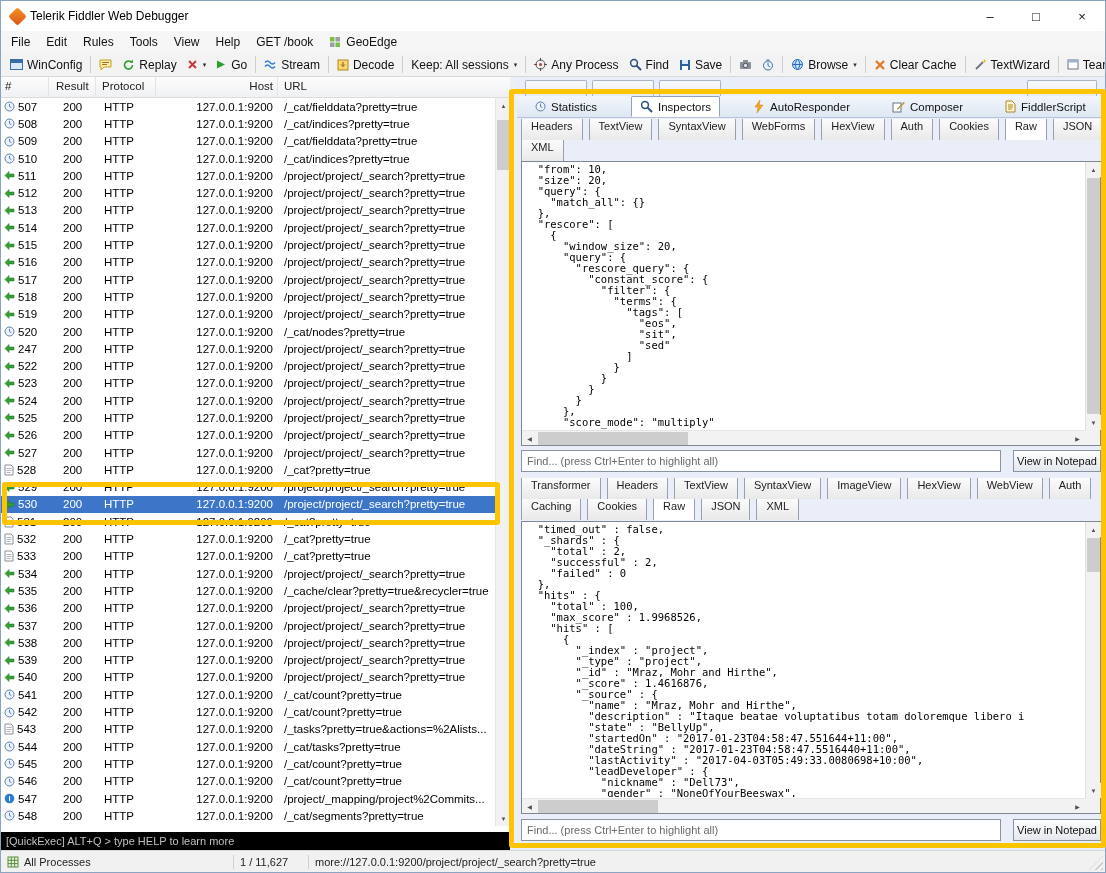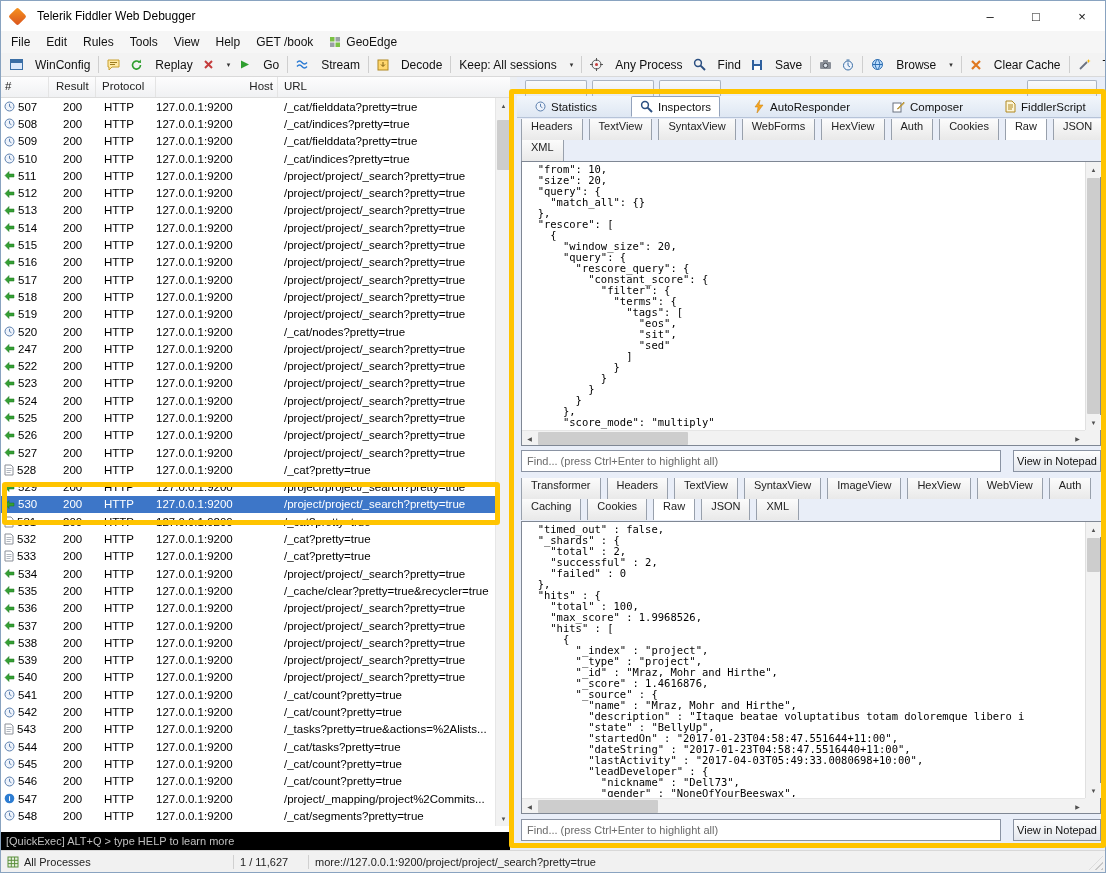--- a/index.html
+++ b/index.html
@@ -3,52 +3,52 @@
 <meta charset="utf-8">
 <style>
   *{box-sizing:border-box;margin:0;padding:0}
   html,body{width:1106px;height:873px}
   body{font-family:"Liberation Sans",sans-serif;background:#fff;position:relative;overflow:hidden}
   .window{position:absolute;inset:0;border:1px solid #89a3c0;background:#f3f3f3}
 
   
   .titlebar{position:absolute;top:0;left:0;right:0;height:30px;background:#fff;display:flex;align-items:center}
   .app-icon{width:13px;height:13px;margin-left:10px;background:linear-gradient(135deg,#f7941d,#d9531e);transform:rotate(45deg);border-radius:2px;flex:none}
-  .win-title{margin-left:13px;font-size:12px;color:#000;white-space:nowrap}
+  .win-title{margin-left:6px;font-size:12px;color:#000;white-space:nowrap}
   .win-controls{margin-left:auto;display:flex;height:100%}
   .winbtn{width:46px;height:100%;display:flex;align-items:center;justify-content:center;font-size:13px;color:#111}
 
   
   .menubar{position:absolute;top:30px;left:0;right:0;height:22px;background:#f6f6f6;display:flex;align-items:center;padding-left:2px}
   .menu-item{padding:3px 8px;font-size:12px;color:#111;display:flex;align-items:center;gap:5px;white-space:nowrap}
 
   
   .toolbar{position:absolute;top:52px;left:0;right:0;height:24px;background:#f3f3f3;border-bottom:1px solid #d9d9d9;display:flex;align-items:center;padding:0 4px;font-size:12px;color:#111;overflow:hidden}
-  .tbtn{display:flex;align-items:center;gap:12px;padding:2px 5px;white-space:nowrap;flex:none}
+  .tbtn{display:flex;align-items:center;gap:4px;padding:2px 5px;white-space:nowrap;flex:none}
   .tsep{width:1px;height:17px;background:#cfcfcf;margin:0 3px;flex:none}
   .dd{font-size:7px;color:#333;margin-left:1px}
   .ic{display:inline-flex;align-items:center;line-height:0}
 
   
   .main{position:absolute;top:76px;left:0;right:0;bottom:22px}
   .left-panel{position:absolute;left:0;top:0;width:509px;height:100%;background:#fff}
   .col-headers{position:absolute;top:0;left:0;right:0;height:21px;display:flex;background:linear-gradient(#fdfdfd,#f0f1f3);border-bottom:1px solid #dcdcdc;font-size:11.5px;color:#222}
   .ch{padding:3px 4px;border-right:1px solid #e4e4e4;overflow:hidden;white-space:nowrap}
   .ch.c-num{width:48px}
   .ch.c-res{width:47px;padding-left:7px}
   .ch.c-proto{width:60px;padding-left:6px}
   .ch.c-host{width:122px;text-align:right}
   .ch.c-url{flex:1;border-right:none;padding-left:6px}
   .rows{position:absolute;top:21px;left:0;width:494px;height:727px;overflow:hidden}
   .srow{display:flex;height:17.3px;align-items:center;font-size:11.5px;color:#000;white-space:nowrap}
   .c{overflow:hidden;white-space:nowrap}
   .c.c-num{width:48px;display:flex;align-items:center;gap:3px;padding-left:3px}
   .c.c-res{width:47px;padding-left:14px}
   .c.c-proto{width:60px;padding-left:8px}
-  .c.c-host{width:122px;text-align:left;padding-right:5px}
+  .c.c-host{width:122px;text-align:right;padding-right:5px}
   .c.c-url{flex:1;padding-left:6px}
   .srow.sel{background:var(--selection-blue,#3d76c8);color:#fff}
 
   
   .sb-v{position:absolute;width:15px;background:#f2f2f2;border-left:1px solid #e6e6e6}
   .list-sb{right:0;top:21px;bottom:24px}
   .sb-btn{position:absolute;left:0;width:15px;height:15px;font-size:6px;color:#505050;display:flex;align-items:center;justify-content:center;background:#f2f2f2}
   .sb-btn.up{top:0}.sb-btn.down{bottom:0}
   .sb-thumb{position:absolute;left:1px;width:13px;background:#cdcdcd;border-radius:1px}
   .sb-h{position:absolute;left:0;right:15px;bottom:0;height:15px;background:#f2f2f2;border-top:1px solid #e6e6e6}

